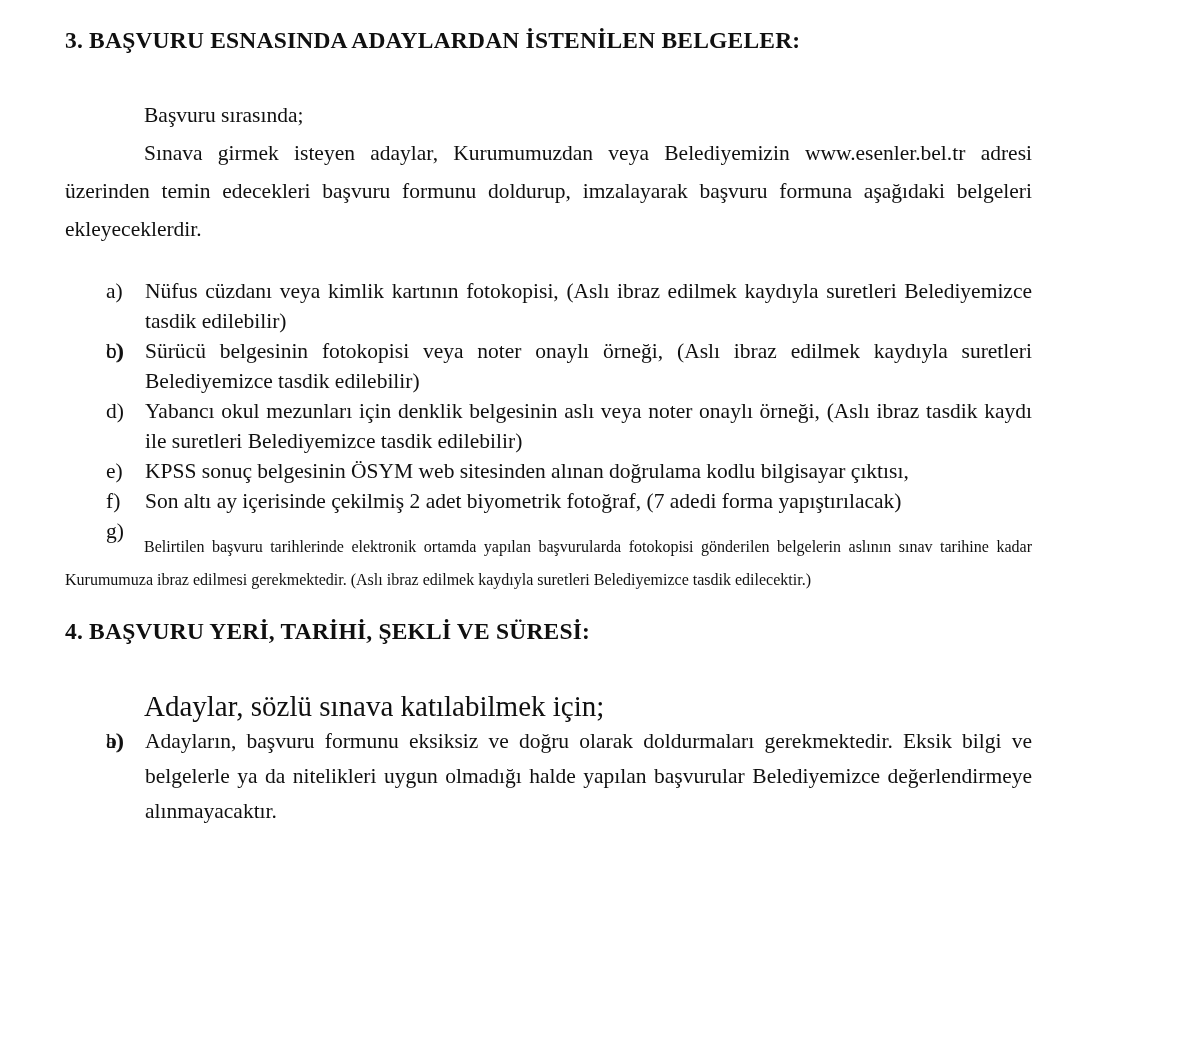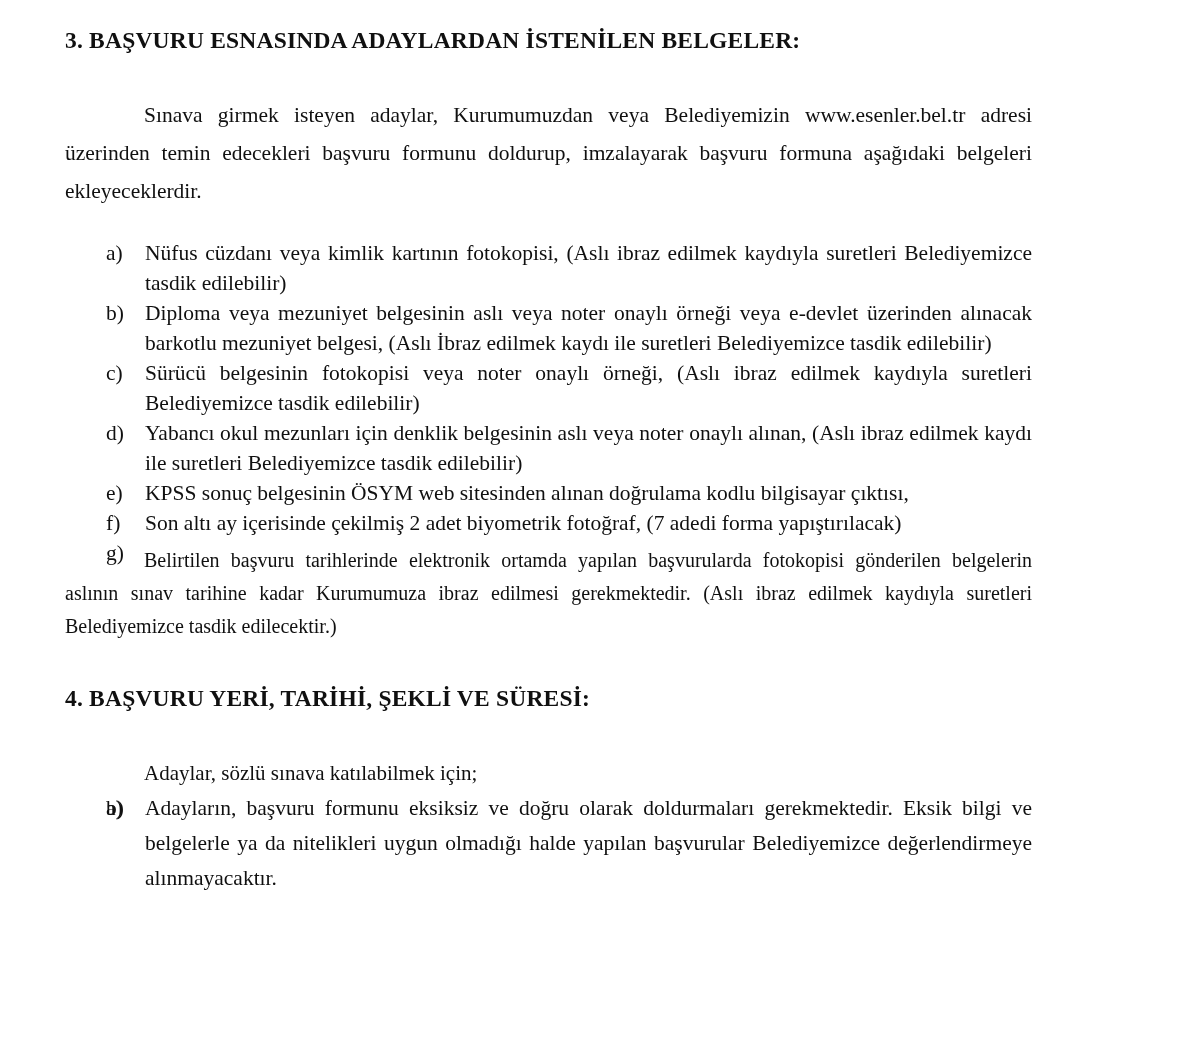--- a/index.html
+++ b/index.html
@@ -43,69 +43,69 @@
     text-align: justify;
   }
   .doc-item .marker {
     position: absolute;
     left: 41px;
     top: 0;
     text-indent: 0;
   }
 
   .s3-closing {
-    font-size: 20px;
+    font-size: 16px;
     line-height: 33px;
     text-align: justify;
     text-indent: 79px;
-    margin-top: 6px;
+    margin-top: 14px;
   }
 
   
-  .section-4 { margin-top: 41px; }
+  .section-4 { margin-top: 21px; }
   .s4-intro {
     margin-top: 46px;
-    font-size: 21px;
+    font-size: 29px;
     line-height: 30px;
     text-indent: 79px;
   }
   .s4-list { margin-top: 3px; }
   .s4-list .doc-item {
     line-height: 35px;
     margin-top: 1px;
   }
 </style>
 </head>
 <body>
 
 <div class="page">
 
   <section>
     <h2 class="doc-heading">3. BAŞVURU ESNASINDA ADAYLARDAN İSTENİLEN BELGELER:</h2>
 
     <div class="s3-intro">
+      <p class="para">Başvuru sırasında;</p>
       <p class="para">Sınava girmek isteyen adaylar, Kurumumuzdan veya Belediyemizin www.esenler.bel.tr adresi üzerinden temin edecekleri başvuru formunu doldurup, imzalayarak başvuru formuna aşağıdaki belgeleri ekleyeceklerdir.</p>
     </div>
 
     <div class="doc-list">
       <div class="doc-item">
         <span class="marker">a)</span>
         <span>Nüfus cüzdanı veya kimlik kartının fotokopisi, (Aslı ibraz edilmek kaydıyla suretleri Belediyemizce tasdik edilebilir)</span>
       </div>
       <div class="doc-item">
         <span class="marker">b)</span>
-        <span>Diploma veya mezuniyet belgesinin aslı veya noter onaylı örneği veya e-devlet üzerinden alınacak barkotlu mezuniyet belgesi, (Aslı İbraz edilmek kaydı ile suretleri Belediyemizce tasdik edilebilir)</span>
       </div>
       <div class="doc-item">
         <span class="marker">c)</span>
         <span>Sürücü belgesinin fotokopisi veya noter onaylı örneği, (Aslı ibraz edilmek kaydıyla suretleri Belediyemizce tasdik edilebilir)</span>
       </div>
       <div class="doc-item">
         <span class="marker">d)</span>
-        <span>Yabancı okul mezunları için denklik belgesinin aslı veya noter onaylı alınan, (Aslı ibraz edilmek kaydı ile suretleri Belediyemizce tasdik edilebilir)</span>
+        <span>Yabancı okul mezunları için denklik belgesinin aslı veya noter onaylı örneği, (Aslı ibraz tasdik kaydı ile suretleri Belediyemizce tasdik edilebilir)</span>
       </div>
       <div class="doc-item">
         <span class="marker">e)</span>
         <span>KPSS sonuç belgesinin ÖSYM web sitesinden alınan doğrulama kodlu bilgisayar çıktısı,</span>
       </div>
       <div class="doc-item">
         <span class="marker">f)</span>
         <span>Son altı ay içerisinde çekilmiş 2 adet biyometrik fotoğraf, (7 adedi forma yapıştırılacak)</span>
       </div>
       <div class="doc-item">

